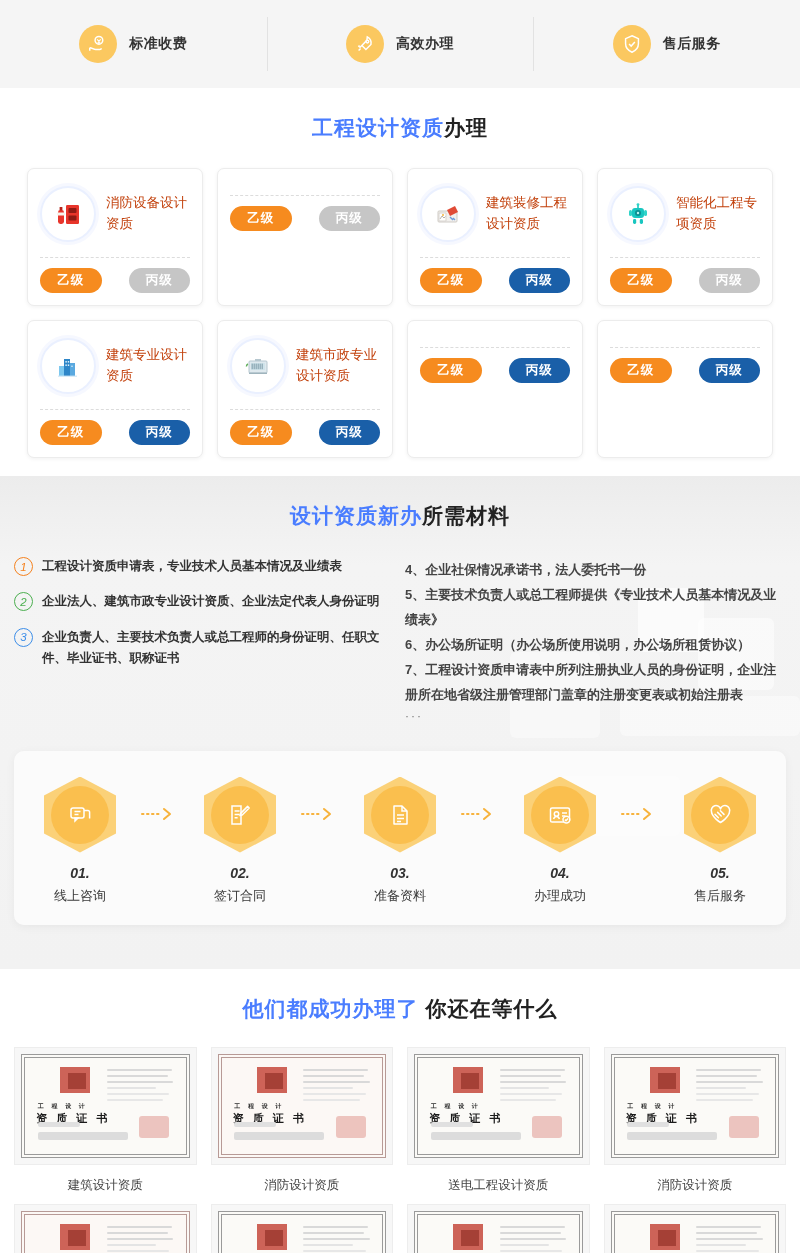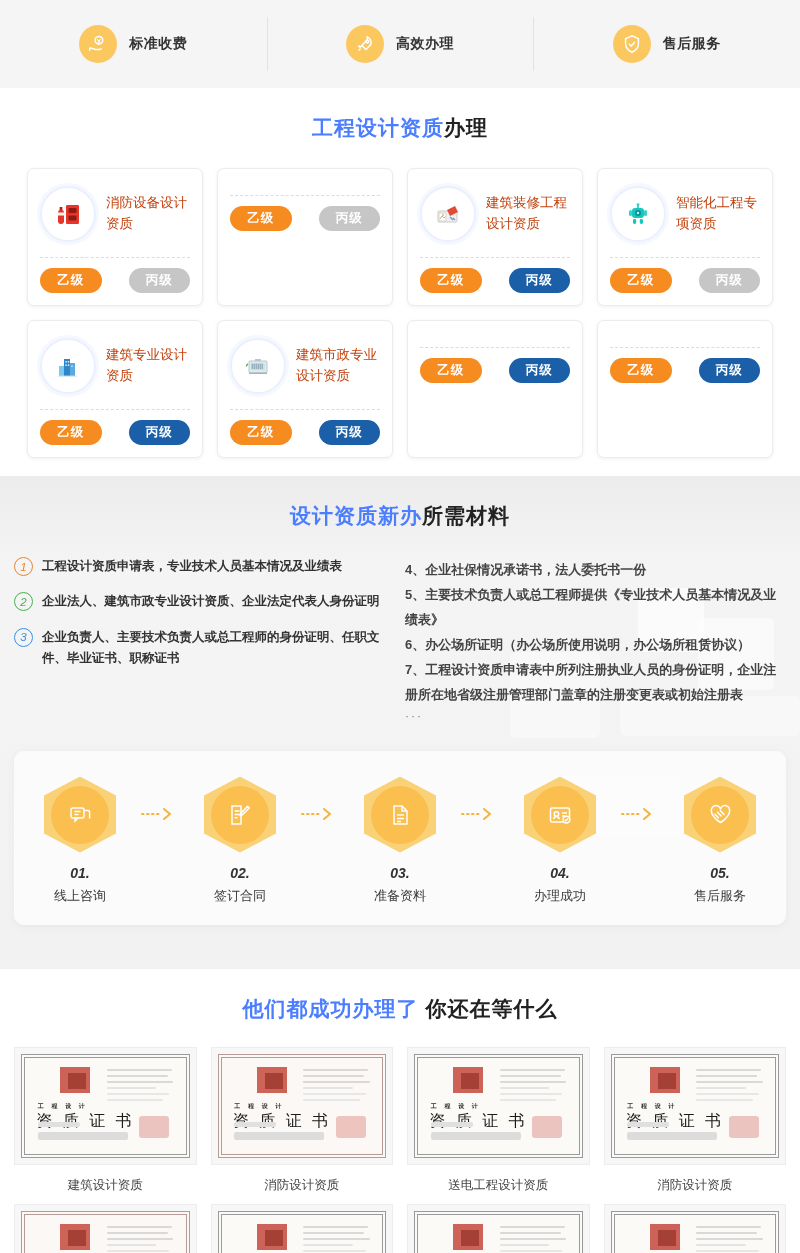--- a/index.html
+++ b/index.html
@@ -234,21 +234,21 @@
     background: #c0392b;
     opacity: .78;
   }
   .cert-seal.b { left: 27%; top: 16%; width: 18px; height: 16px; background: #8b2a20; opacity:.6; }
   .cert-t1 {
     position: absolute; left: 8%; top: 46%;
     font-size: 6px; letter-spacing: 3px; color: #2b2b2b; font-weight: bold;
   }
   .cert-t2 {
     position: absolute; left: 7%; top: 56%;
-    font-size: 16px; letter-spacing: 3px; color: #1b1b1b; font-weight: normal;
+    font-size: 11px; letter-spacing: 3px; color: #1b1b1b; font-weight: bold;
   }
   .cert-lines { position: absolute; right: 5%; top: 12%; width: 44%; }
   .cert-lines i {
     display: block; height: 2px; background: #d9d9d9; margin-bottom: 4px;
     border-radius: 1px;
   }
   .cert-lines i:nth-child(1){ width: 92%; }
   .cert-lines i:nth-child(2){ width: 86%; }
   .cert-lines i:nth-child(3){ width: 94%; }
   .cert-lines i:nth-child(4){ width: 70%; background:#e4e4e4;}

